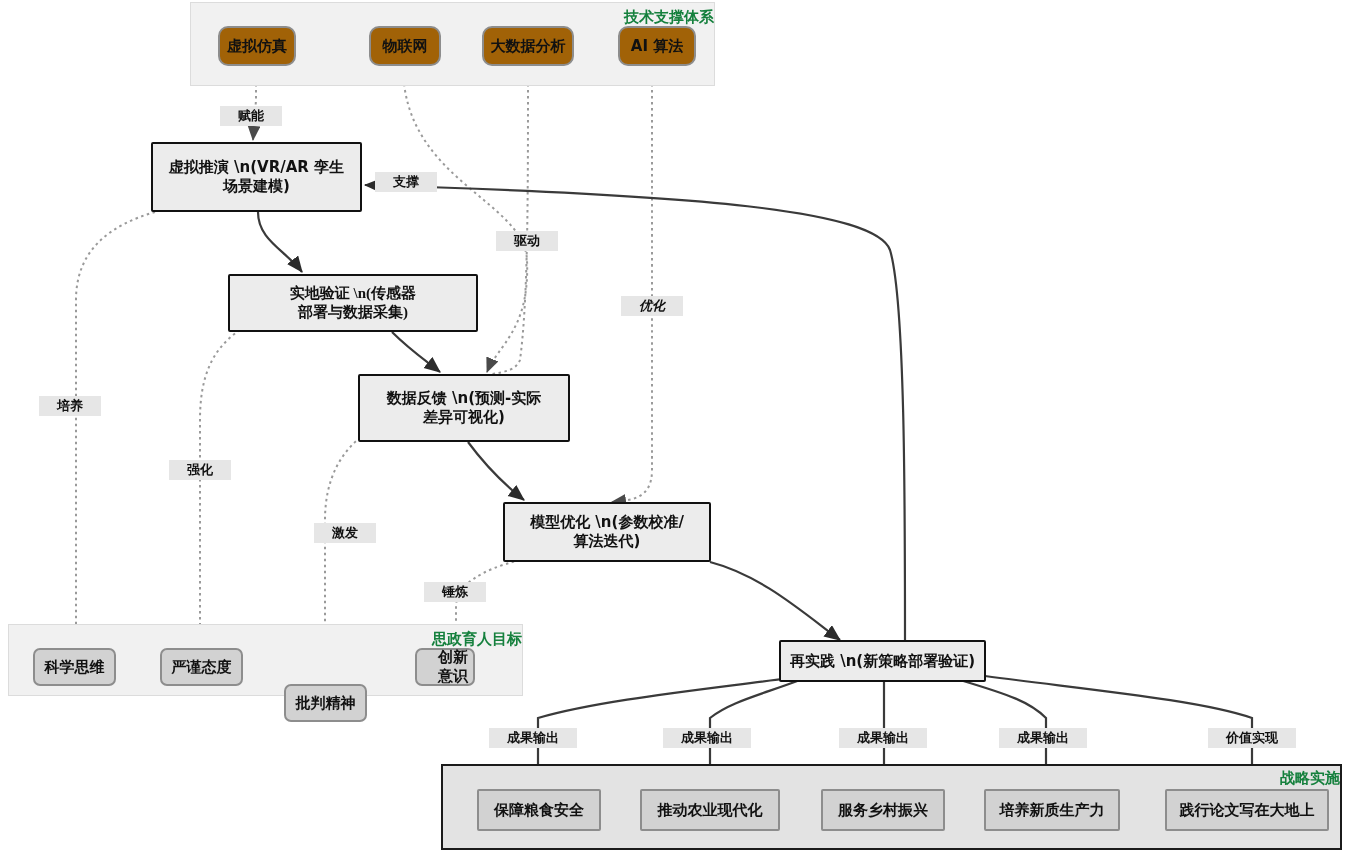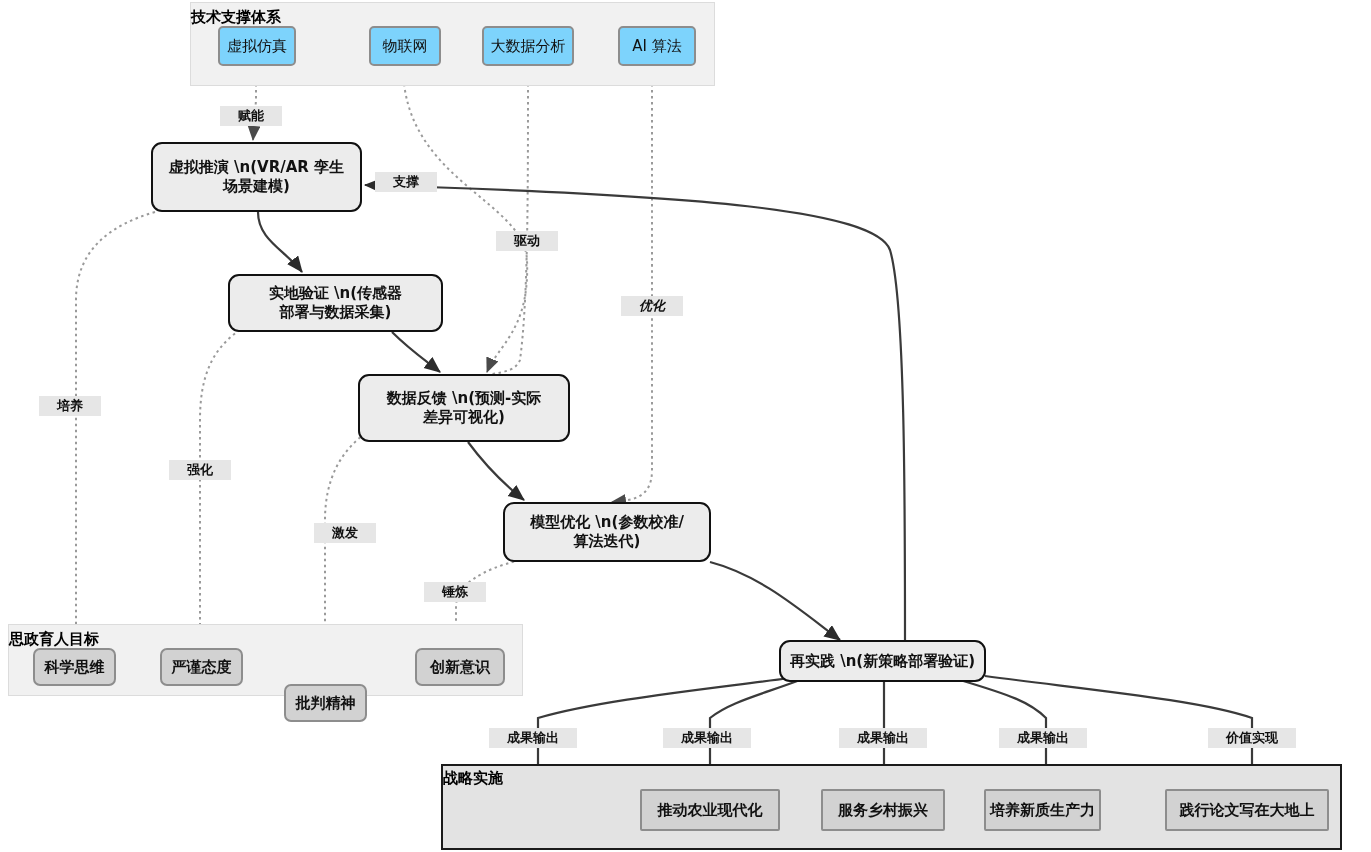--- a/index.html
+++ b/index.html
@@ -9,36 +9,36 @@
     width:1371px;height:852px;overflow:hidden;position:relative;
   }
   #canvas{position:absolute;left:0;top:0;width:1371px;height:852px;}
   svg#wires{position:absolute;left:0;top:0;width:1371px;height:852px;pointer-events:none;}
 
   
   .cluster{position:absolute;box-sizing:border-box;}
   .cluster.light{background:#f1f1f1;border:1px solid #dcdcdc;}
   .cluster.dark{background:#e3e3e3;border:2px solid #1b1b1b;}
   .cluster-title{
-    position:absolute;left:0;right:0;text-align:left;
-    font-size:15px;font-weight:bold;color:#000000;white-space:nowrap;
+    position:absolute;left:0;right:0;text-align:right;
+    font-size:15px;font-weight:bold;color:#15803d;white-space:nowrap;
   }
 
   
   .node{
     position:absolute;box-sizing:border-box;display:flex;
     align-items:center;justify-content:center;text-align:center;
     color:#111;line-height:1.25;white-space:pre-line;
   }
   .node.tech{
-    background:#7dd3fc;border:2px solid #8d8d8d;border-radius:5px;
-    font-size:15px;font-weight:normal;
+    background:#a16207;border:2px solid #8d8d8d;border-radius:10px;
+    font-size:15px;font-weight:bold;
   }
   .node.process{
-    background:#ececec;border:2px solid #111111;border-radius:11px;
+    background:#ececec;border:2px solid #111111;border-radius:2px;
     font-size:15px;font-weight:bold;
   }
   .node.goal{
     background:#d2d2d2;border:2px solid #8d8d8d;border-radius:7px;
     font-size:15px;font-weight:bold;
   }
   .node.strategy{
     background:#d2d2d2;border:2px solid #8d8d8d;border-radius:2px;
     font-size:15px;font-weight:bold;
   }
@@ -109,47 +109,48 @@
   </div>
 
   <div class="node tech" style="left:218px;top:26px;width:78px;height:40px;">虚拟仿真</div>
   <div class="node tech" style="left:369px;top:26px;width:72px;height:40px;">物联网</div>
   <div class="node tech" style="left:482px;top:26px;width:92px;height:40px;">大数据分析</div>
   <div class="node tech" style="left:618px;top:26px;width:78px;height:40px;">AI 算法</div>
 
   <div class="node process" style="left:151px;top:142px;width:211px;height:70px;">虚拟推演 \n(VR/AR 孪生
 场景建模)</div>
 
-  <div class="node process" style="left:228px;top:274px;width:215px;height:58px;">实地验证 \n(传感器
+  <div class="node process" style="left:228px;top:274px;width:250px;height:58px;font-family:Liberation Serif, serif;">实地验证 \n(传感器
 部署与数据采集)</div>
 
   <div class="node process" style="left:358px;top:374px;width:212px;height:68px;">数据反馈 \n(预测-实际
 差异可视化)</div>
 
   <div class="node process" style="left:503px;top:502px;width:208px;height:60px;">模型优化 \n(参数校准/
 算法迭代)</div>
 
   <div class="node process" style="left:779px;top:640px;width:207px;height:42px;">再实践 \n(新策略部署验证)</div>
 
   <div class="cluster light" style="left:8px;top:624px;width:515px;height:72px;">
     <div class="cluster-title" style="top:5px;">思政育人目标</div>
   </div>
 
   <div class="node goal" style="left:33px;top:648px;width:83px;height:38px;">科学思维</div>
   <div class="node goal" style="left:160px;top:648px;width:83px;height:38px;">严谨态度</div>
   <div class="node goal" style="left:284px;top:648px;width:83px;height:38px;margin-top:36px;">批判精神</div>
-  <div class="node goal" style="left:415px;top:648px;width:90px;height:38px;">创新意识</div>
+  <div class="node goal" style="left:415px;top:648px;width:60px;height:38px;padding-left:16px;">创新意识</div>
 
   <div class="cluster dark" style="left:441px;top:764px;width:901px;height:86px;">
     <div class="cluster-title" style="top:3px;">战略实施</div>
   </div>
 
+  <div class="node strategy" style="left:477px;top:789px;width:124px;height:42px;">保障粮食安全</div>
   <div class="node strategy" style="left:640px;top:789px;width:140px;height:42px;">推动农业现代化</div>
   <div class="node strategy" style="left:821px;top:789px;width:124px;height:42px;">服务乡村振兴</div>
-  <div class="node strategy" style="left:984px;top:789px;width:117px;height:42px;">培养新质生产力</div>
+  <div class="node strategy" style="left:984px;top:789px;width:136px;height:42px;">培养新质生产力</div>
   <div class="node strategy" style="left:1165px;top:789px;width:164px;height:42px;">践行论文写在大地上</div>
 
   <div class="elabel" style="left:251px;top:116px;">赋能</div>
   <div class="elabel" style="left:406px;top:182px;">支撑</div>
   <div class="elabel" style="left:527px;top:241px;">驱动</div>
   <div class="elabel" style="left:652px;top:306px;font-style:italic;">优化</div>
   <div class="elabel" style="left:70px;top:406px;">培养</div>
   <div class="elabel" style="left:200px;top:470px;">强化</div>
   <div class="elabel" style="left:325px;top:533px;margin-left:20px;">激发</div>
   <div class="elabel" style="left:455px;top:592px;">锤炼</div>

